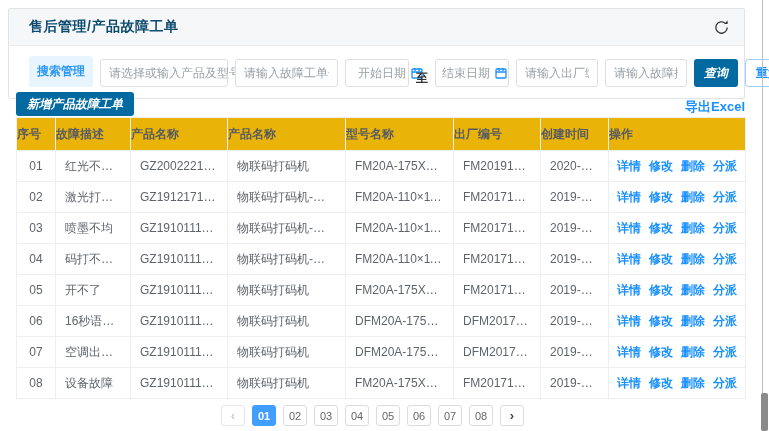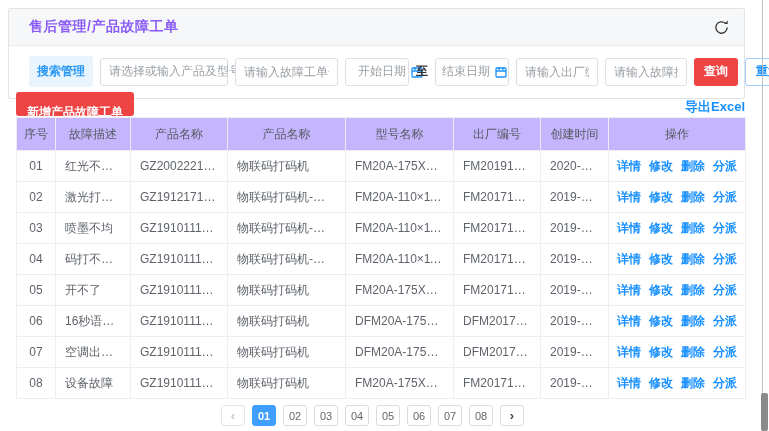--- a/index.html
+++ b/index.html
@@ -5,52 +5,52 @@
   * { box-sizing: border-box; margin: 0; padding: 0; }
   html,body { width: 769px; height: 431px; background: #fff; overflow: hidden; }
   body { font-family: "Liberation Sans", "DejaVu Sans", sans-serif; position: relative; color:#5a5e66; }
 
   
   .card { position:absolute; left:8px; top:8px; width:737px; background:#fff;
           border:1px solid #e3e3e3; border-radius:2px; }
   .card-header { height:37px; background:#f6f7f9; border-bottom:1px solid #ececec;
                  display:flex; align-items:center; justify-content:space-between;
                  padding:0 13px 0 20px; }
-  .card-title { font-size:14px; font-weight:bold; color:#8b5cf6; letter-spacing:.5px; }
+  .card-title { font-size:14px; font-weight:bold; color:#0c4a6e; letter-spacing:.5px; }
   .refresh-btn { width:20px; height:20px; background:none; border:none; cursor:pointer;
                  display:flex; align-items:center; justify-content:center; }
 
-  .search-row { display:flex; align-items:center; padding:10px 8px 11px 20px; gap:7px; }
+  .search-row { display:flex; align-items:flex-end; padding:10px 8px 11px 20px; gap:7px; }
   .pill { background:#e8f4fe; color:#2a97f3; font-size:12px; font-weight:bold;
           padding:7px 8px; border-radius:3px; white-space:nowrap; flex:none; }
   .inp, .fake-inp { height:28px; border:1px solid #dcdfe6; border-radius:3px;
           font-size:12px; color:#5a5e66; padding:0 8px; background:#fff; flex:none;
           font-family:"Liberation Sans","DejaVu Sans",sans-serif; }
   .inp::placeholder { color:#9aa0a6; opacity:1; }
   .fake-inp { display:flex; align-items:center; justify-content:space-between; gap:5px; }
   .fake-inp .ph { color:#9aa0a6; white-space:nowrap; }
   .to-label { font-size:12px; font-weight:bold; color:#333; flex:none; }
   .btn { border:none; border-radius:3px; font-size:12px; font-weight:bold; cursor:pointer;
          height:28px; padding:0 10px; white-space:nowrap; flex:none;
          font-family:"Liberation Sans","DejaVu Sans",sans-serif; }
-  .btn-primary { background:#ef4444; color:#fff; }
+  .btn-primary { background:#0369a1; color:#fff;font-style:italic; }
   .btn-outline { background:#fff; color:#1890ff; border:1px solid #9fcfff; }
 
   
   .toolbar { position:absolute; left:16px; top:92px; width:729px;
              display:flex; justify-content:space-between; align-items:flex-end; }
-  .add-btn { height:24px; padding:12px 11px; font-size:12px; }
+  .add-btn { height:24px; padding:4px 11px; font-size:12px; }
   .export-link { color:#1890ff; font-size:13px; font-weight:bold; text-decoration:none; cursor:pointer;margin-left:46px; }
 
   
   .grid { position:absolute; left:16px; top:117px; width:729px;
           border-collapse:collapse; table-layout:fixed; }
   .grid th, .grid td { border:1px solid #eceef1; font-size:12px; overflow:hidden;
           white-space:nowrap; text-overflow:ellipsis; }
-  .grid th { height:33px; background:#c4b5fd; color:#565b63; font-weight:normal; text-align:center; }
+  .grid th { height:33px; background:#eab308; color:#565b63; font-weight:bold; text-align:left; }
   .grid td { height:31px; color:#5f646b; padding:0 9px; background:#fff; }
   .grid td.center { text-align:center; padding:0 2px; }
   .grid td.ops { text-align:center; padding:0 4px; }
   .grid td.ops a { color:#1890ff; font-weight:bold; text-decoration:none; margin:12px 4px;
                    cursor:pointer; }
 
   
   .pager { position:absolute; left:0; top:405px; width:745px;
            display:flex; justify-content:center; align-items:center; gap:7px; }
   .pg { width:24px; height:21px; border:1px solid #dcdcdc; border-radius:3px; background:#fff;

